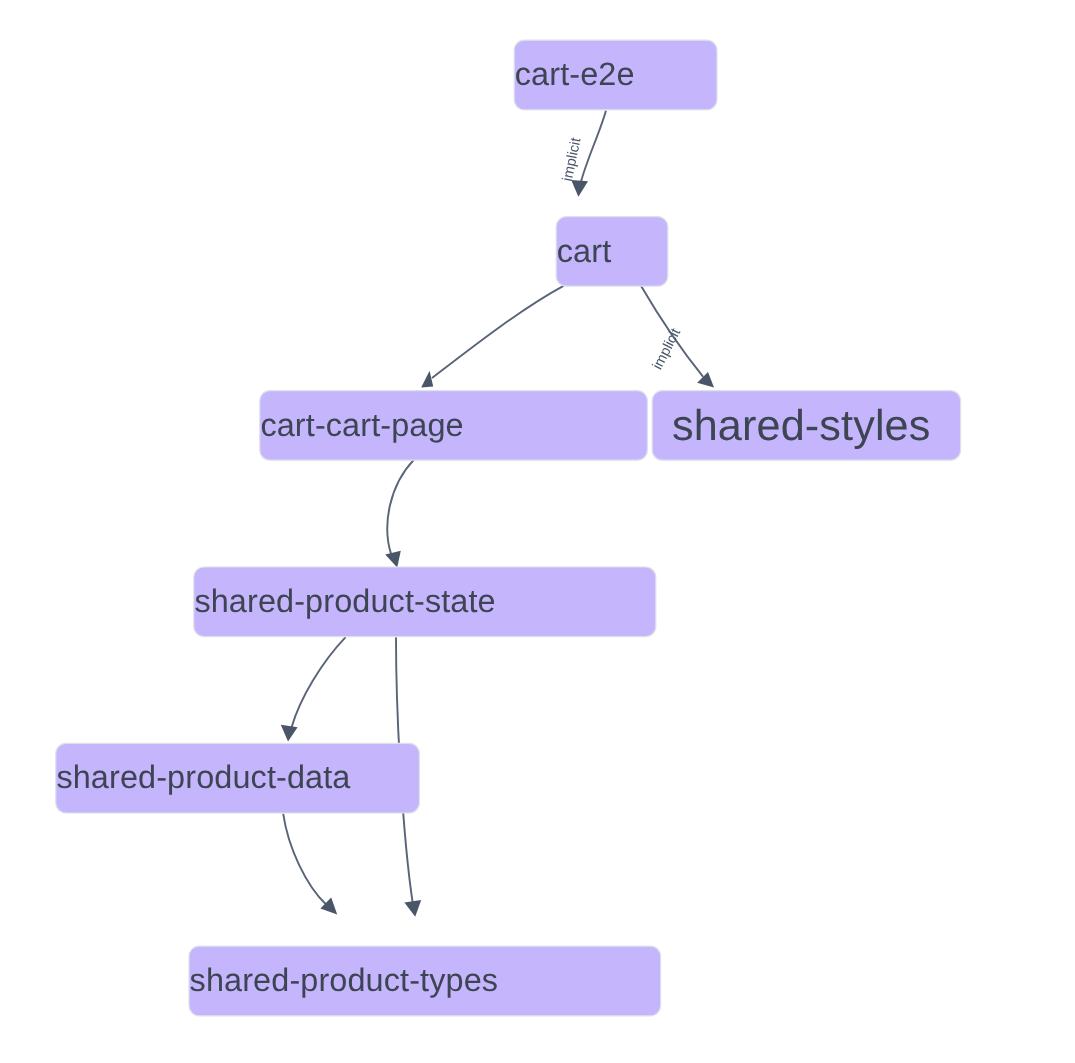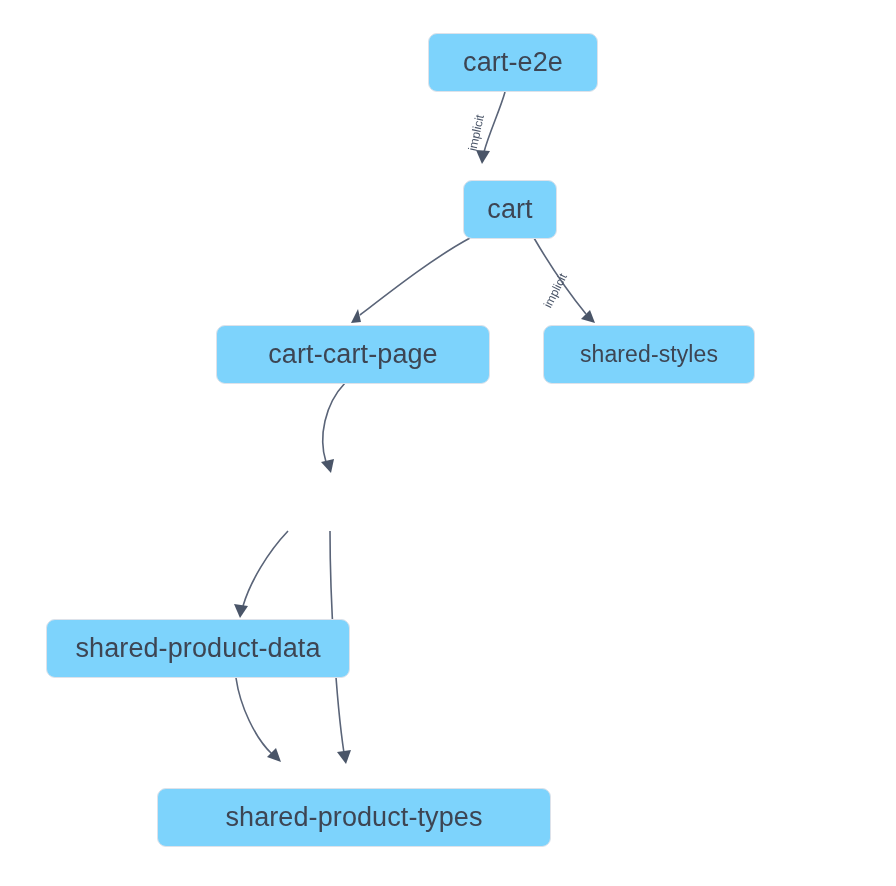--- a/index.html
+++ b/index.html
@@ -36,26 +36,25 @@
     stroke: none;
   }
   .edge-label-text {
     font-family: "Liberation Sans", sans-serif;
     font-size: 12px;
     fill: #4a5568;
   }
   .node {
     position: absolute;
     box-sizing: border-box;
-    background: #7dd3fc;
+    background: #c4b5fd;
     border: 1px solid #dde2ea;
     border-radius: 9px;
     display: flex;
     align-items: center;
-    justify-content: center;
     color: #3d4553;
     font-family: "Liberation Sans", sans-serif;
     font-weight: 400;
     letter-spacing: 0.1px;
     white-space: nowrap;
     user-select: none;
   }
   .node-label {
     display: block;
     line-height: 1;
@@ -106,25 +105,28 @@
     </g>
 
   </svg>
 
   <div class="node" style="left: 428px; top: 33px; width: 170px; height: 59px; font-size: 27px;">
     <span class="node-label">cart-e2e</span>
   </div>
   <div class="node" style="left: 463px; top: 180px; width: 94px; height: 59px; font-size: 27px;">
     <span class="node-label">cart</span>
   </div>
-  <div class="node" style="left: 216px; top: 325px; width: 274px; height: 59px; font-size: 27px;">
+  <div class="node" style="left: 216px; top: 325px; width: 324px; height: 59px; font-size: 27px;">
     <span class="node-label">cart-cart-page</span>
   </div>
-  <div class="node" style="left: 543px; top: 325px; width: 212px; height: 59px; font-size: 23px;">
+  <div class="node" style="left: 543px; top: 325px; width: 258px; height: 59px; font-size: 36px; padding-left: 16px;">
     <span class="node-label">shared-styles</span>
+  </div>
+  <div class="node" style="left: 161px; top: 472px; width: 386px; height: 59px; font-size: 27px;">
+    <span class="node-label">shared-product-state</span>
   </div>
   <div class="node" style="left: 46px; top: 619px; width: 304px; height: 59px; font-size: 27px;">
     <span class="node-label">shared-product-data</span>
   </div>
   <div class="node" style="left: 157px; top: 788px; width: 394px; height: 59px; font-size: 27px;">
     <span class="node-label">shared-product-types</span>
   </div>
 
 </div>
 

